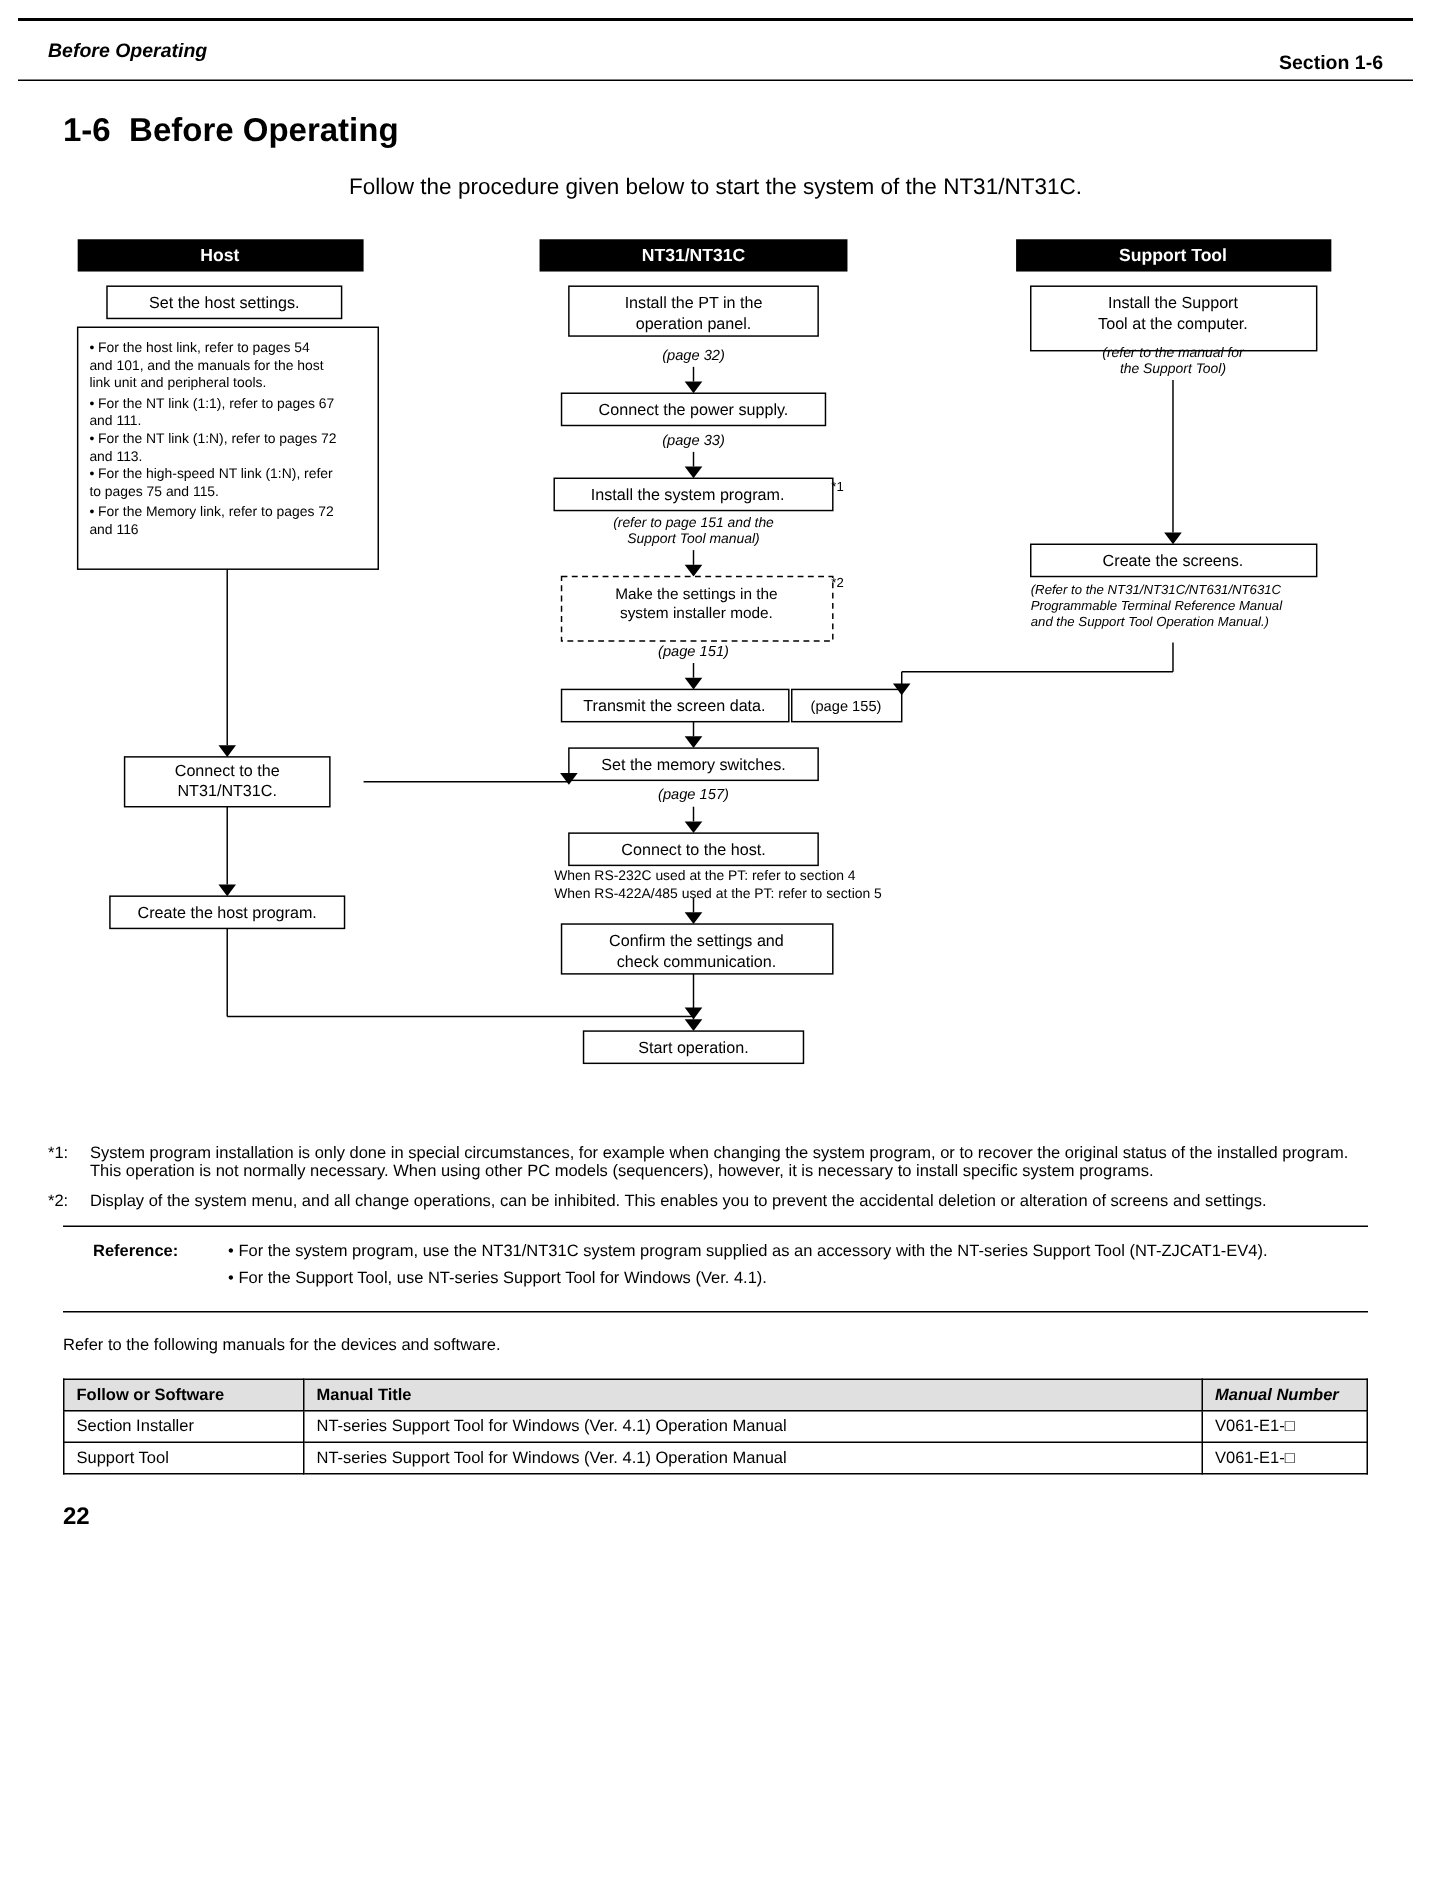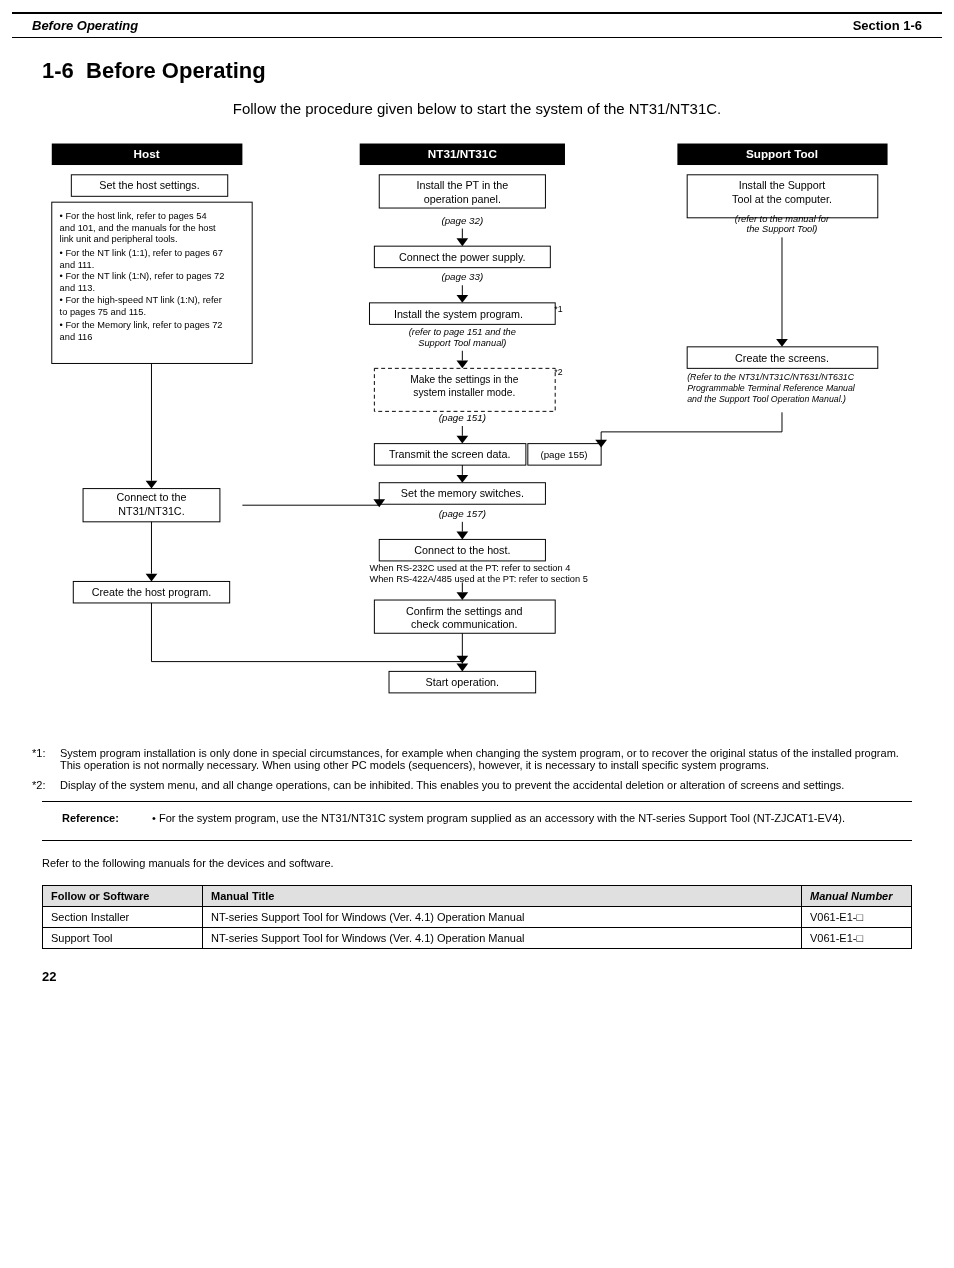--- a/index.html
+++ b/index.html
@@ -28,20 +28,21 @@
       margin-bottom: 0;
     }
     .header-left {
       font-style: italic;
       font-weight: bold;
       font-size: 13px;
     }
     .header-right {
       font-size: 13px;
       font-weight: bold;
+      margin-top: 16px;
     }
     
     .main-content {
       padding: 20px 30px;
     }
     .section-title {
       font-size: 22px;
       font-weight: bold;
       margin-bottom: 16px;
     }
@@ -104,21 +105,21 @@
     .device-table th {
       background: #e0e0e0;
       font-weight: bold;
       text-align: left;
     }
 
     
     .page-number {
       padding: 10px 30px;
       font-weight: bold;
-      font-size: 13px;
+      font-size: 16px;
     }
 
     
     .svg-diagram {
       width: 100%;
       overflow: visible;
     }
   </style>
 </head>
 <body>
@@ -291,20 +292,24 @@
     <div class="footnote">
       <span class="fn-num">*2:</span>
       <span class="fn-text">Display of the system menu, and all change operations, can be inhibited. This enables you to prevent the accidental deletion or alteration of screens and settings.</span>
     </div>
   </div>
 
   <div class="reference-section">
     <div class="reference-row">
       <span class="ref-label">Reference:</span>
       <span class="ref-content">• <span>For the system program, use the NT31/NT31C system program supplied as an accessory with the NT-series Support Tool (NT-ZJCAT1-EV4).</span></span>
+    </div>
+    <div class="reference-row">
+      <span class="ref-label"></span>
+      <span class="ref-content">• <span>For the Support Tool, use NT-series Support Tool for Windows (Ver. 4.1).</span></span>
     </div>
   </div>
 
   <div class="refer-text">Refer to the following manuals for the devices and software.</div>
 
   <table class="device-table">
     <thead>
       <tr>
         <th style="width:160px;">Follow or Software</th>
         <th>Manual Title</th>

